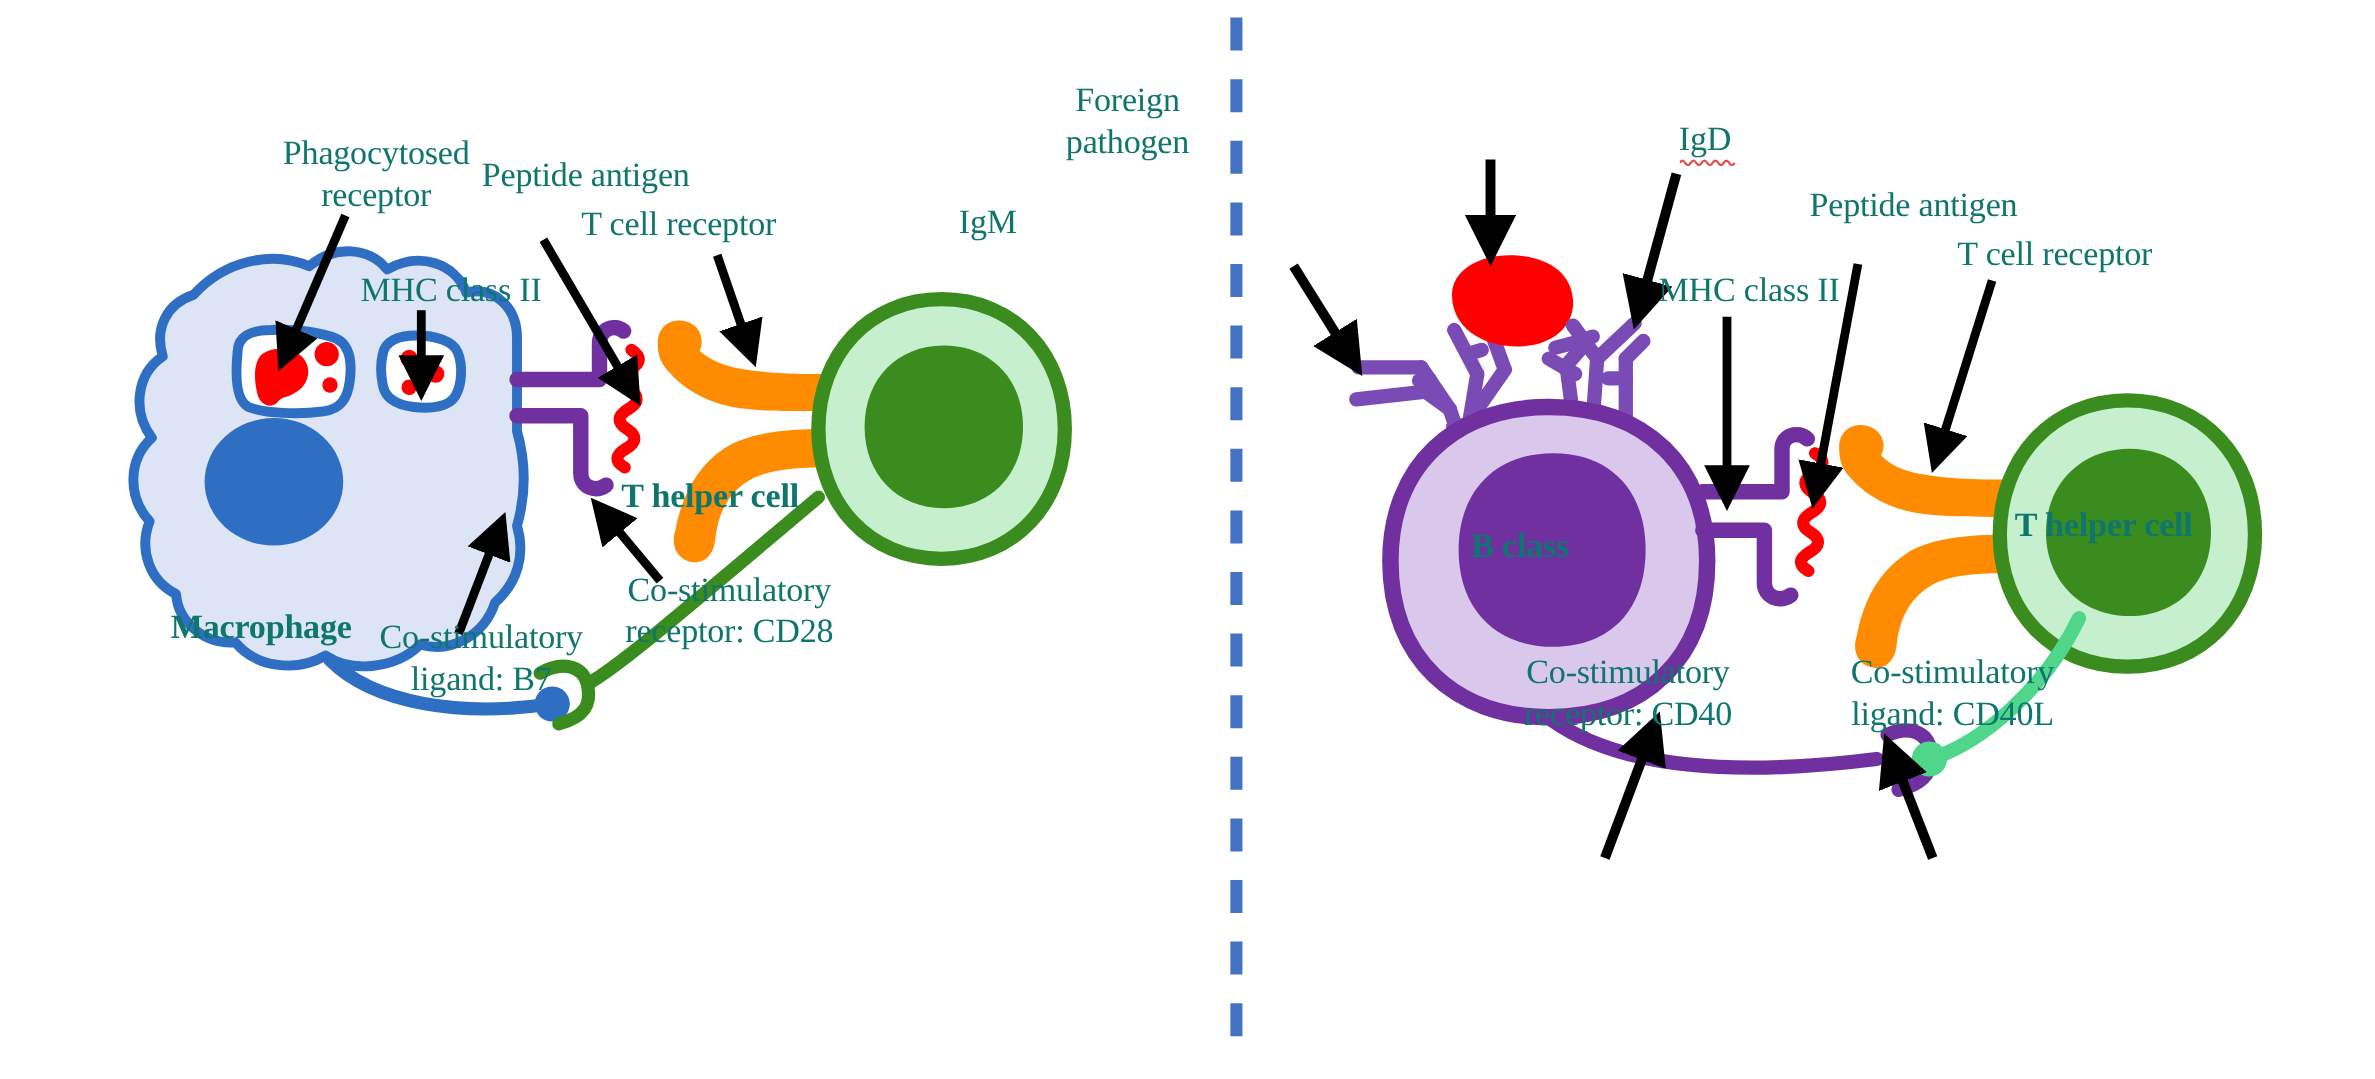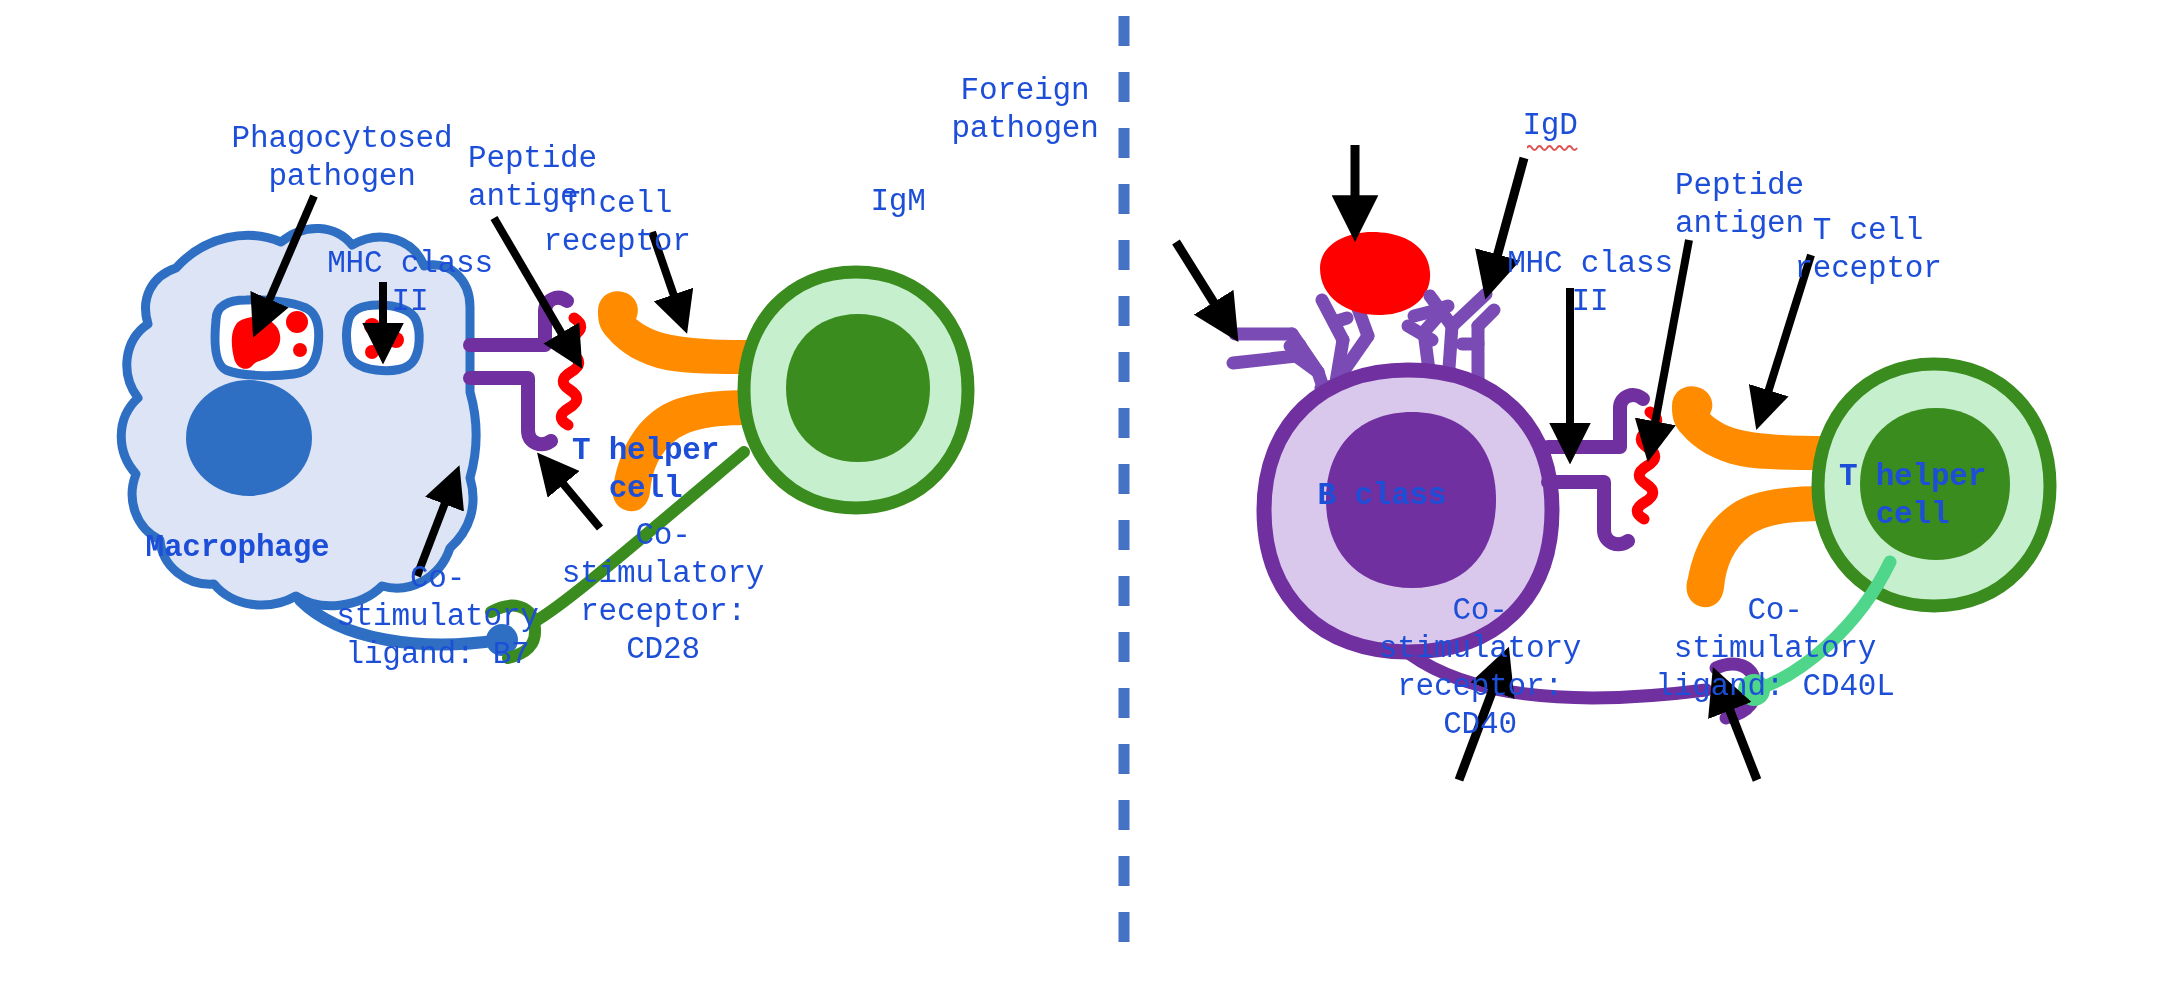--- a/index.html
+++ b/index.html
@@ -1,19 +1,19 @@
 <!DOCTYPE html>
 <html><head>
 <meta charset="utf-8">
 <style>
   html,body{margin:0;padding:0;background:#ffffff;}
   body{width:2159px;height:981px;font-family:"Liberation Sans",sans-serif;overflow:hidden;}
   #stage{position:relative;width:2159px;height:981px;background:#fff;}
   svg.layer{position:absolute;left:0;top:0;width:2159px;height:981px;}
-  .lbl{position:absolute;color:#1d4ed8;font-family:Liberation Mono, monospace;font-size:31px;line-height:38px;text-align:center;white-space:pre-line;letter-spacing:-0.2px;}
+  .lbl{position:absolute;color:#0f766e;font-family:Liberation Serif, serif;font-size:31px;line-height:38px;text-align:center;white-space:pre-line;letter-spacing:-0.2px;}
   .lbl.bold{font-weight:bold;}
   .spell{position:absolute;}
 </style>
 </head>
 <body>
 
 <div id="stage">
 
 <svg class="layer" viewBox="0 0 2159 981">
   <defs>
@@ -219,26 +219,26 @@
   </g>
   <g>
     <line x1="1459" y1="780" x2="1504" y2="660" stroke="#000" stroke-width="9" marker-end="url(#ah)"></line>
   </g>
   <g>
     <line x1="1757" y1="780" x2="1718" y2="680" stroke="#000" stroke-width="9" marker-end="url(#ah)"></line>
   </g>
 </svg>
 
 <div class="lbl" style="left:222px;top:120px;width:240px;">Phagocytosed
-pathogen</div>
+receptor</div>
 <div class="lbl" style="left:310px;top:245px;width:200px;">MHC class II</div>
 <div class="lbl" style="left:410px;top:140px;width:245px;">Peptide antigen</div>
 <div class="lbl" style="left:497px;top:185px;width:240px;">T cell receptor</div>
 <div class="lbl bold" style="left:528px;top:432px;width:235px;">T helper cell</div>
-<div class="lbl bold" style="left:125px;top:529px;width:225px;">Macrophage</div>
+<div class="lbl bold" style="left:125px;top:551px;width:225px;">Macrophage</div>
 <div class="lbl" style="left:320px;top:560px;width:235px;">Co-stimulatory
 ligand: B7</div>
 <div class="lbl" style="left:538px;top:517px;width:250px;">Co-stimulatory
 receptor: CD28</div>
 
 <div class="lbl" style="left:930px;top:72px;width:190px;">Foreign
 pathogen</div>
 <div class="lbl" style="left:1495px;top:107px;width:110px;">IgD</div>
 <svg class="spell" style="left:1527px;top:143px;" width="54" height="8" viewBox="0 0 54 8">
   <path d="M0 5 q2.5 -4 5 0 t5 0 t5 0 t5 0 t5 0 t5 0 t5 0 t5 0 t5 0 t5 0" fill="none" stroke="#E05050" stroke-width="2"></path>

